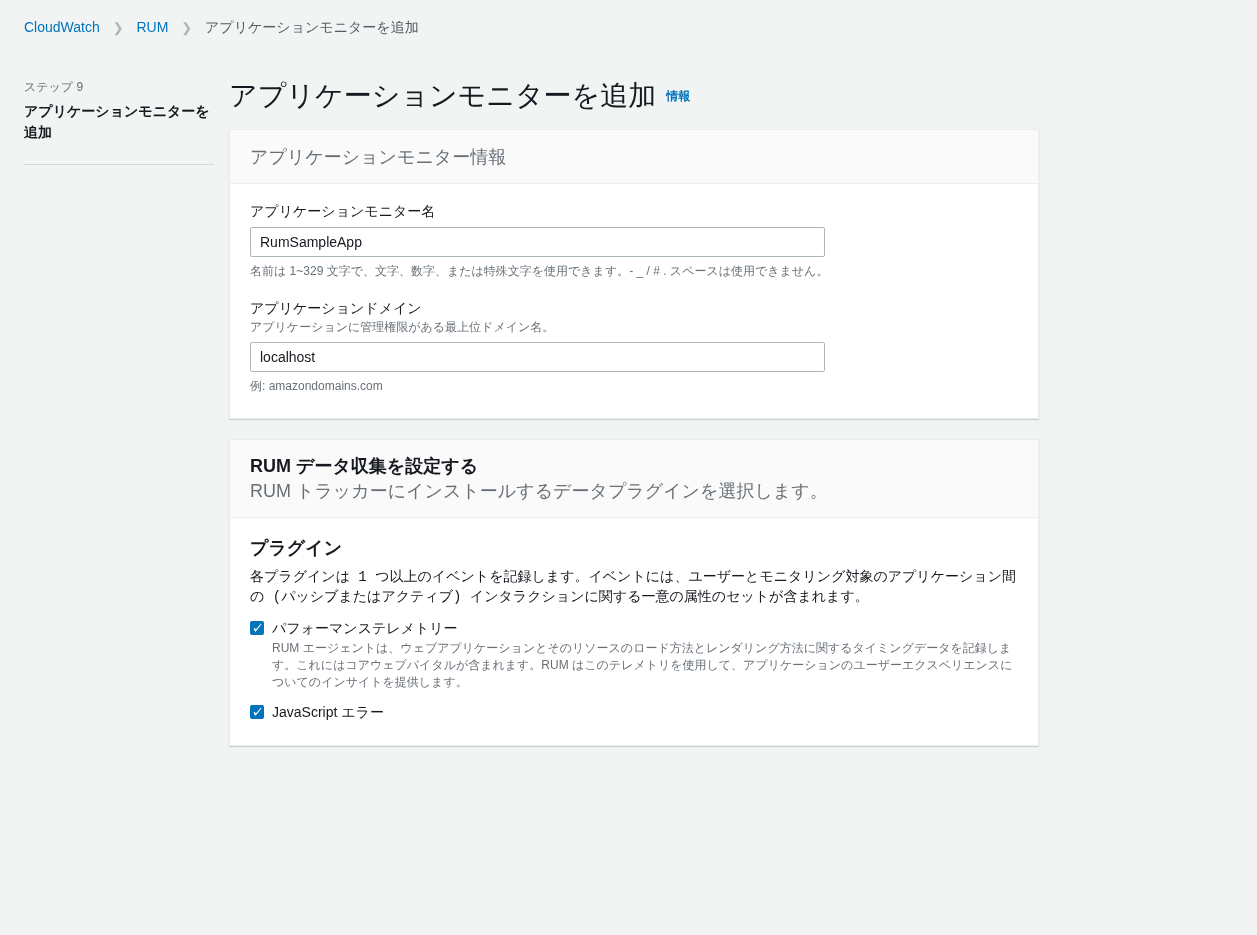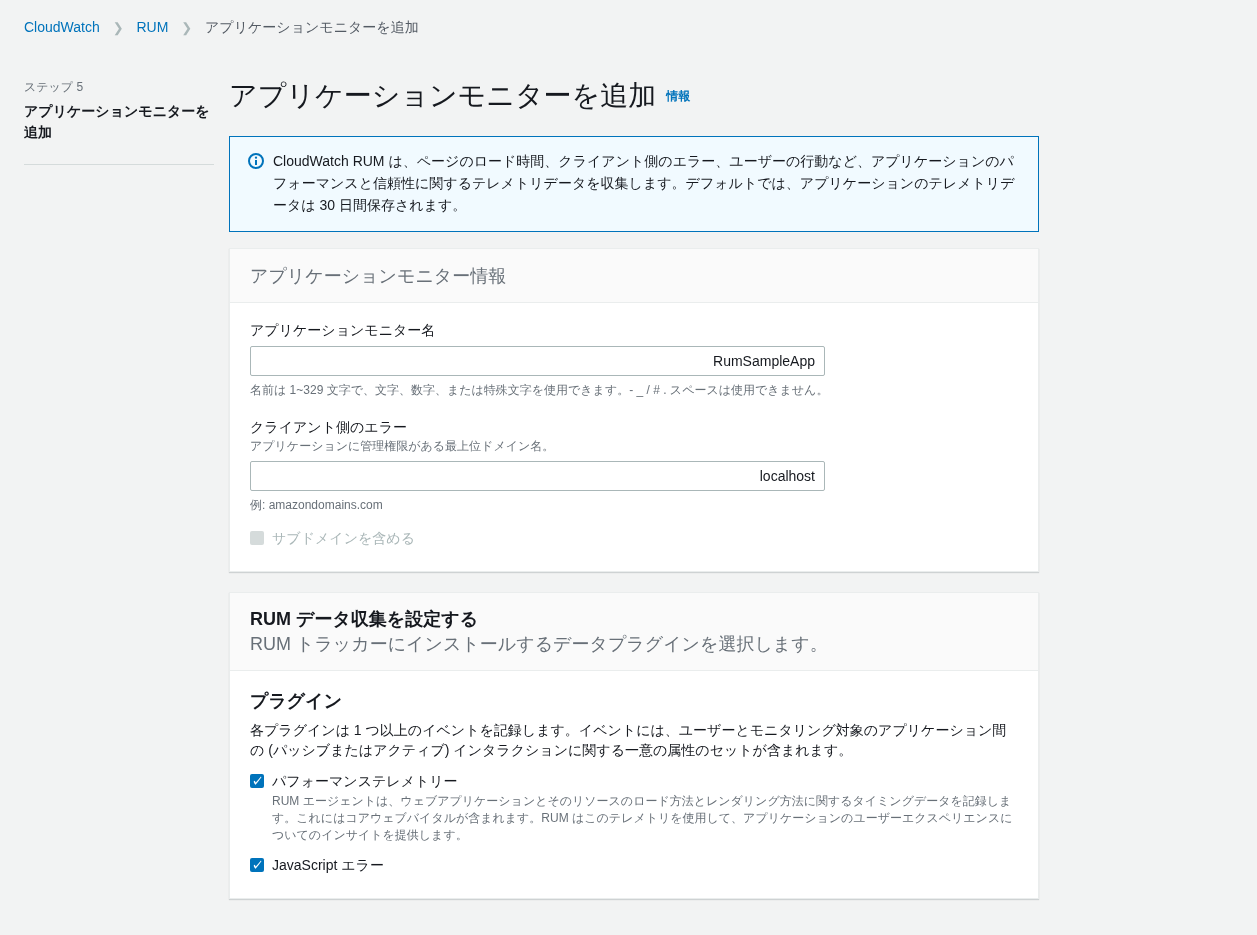--- a/index.html
+++ b/index.html
@@ -71,100 +71,87 @@
     margin-top: 7px;
     width: 575px;
     height: 30px;
     border: 1px solid #aab7b8;
     border-radius: 2px;
     background: #fff;
     padding: 0 9px;
     font-size: 14px;
     color: #16191f;
     font-family: "Liberation Sans", sans-serif;
-    text-align: right;
   }
   .field-hint { font-size: 12px; color: #687078; margin-top: 6px; line-height: 16px; }
   .field + .field { margin-top: 20px; }
 
   
   .checkbox-row { display: flex; align-items: center; margin-top: 14px; cursor: pointer; }
   .checkbox {
     width: 14px; height: 14px; flex-shrink: 0;
     border-radius: 2px;
     display: inline-flex; align-items: center; justify-content: center;
   }
   .checkbox.checked { background: #0073bb; color: #fff; font-size: 11px; line-height: 14px; font-weight: 700; }
   .checkbox.disabled-box { background: #d5dbdb; }
   .checkbox-label { font-size: 14px; margin-left: 8px; color: #16191f; line-height: 18px; }
   .checkbox-label.disabled { color: #aab7b8; }
   .subdomain-row { margin-top: 16px; cursor: default; }
 
   
   .plugins-title { font-size: 18px; font-weight: 700; line-height: 24px; color: #16191f; }
-  .plugins-desc { font-size: 14px; line-height: 20px; color: #16191f; margin-top: 7px; }
+  .plugins-desc { font-size: 14px; line-height: 20px; color: #16191f; margin-top: 7px; font-family: Liberation Mono, monospace; }
   .plugin-item { margin-top: 0; }
   .plugin-item .checkbox-row { margin-top: 12px; }
   .plugin-desc { font-size: 12px; line-height: 17px; color: #687078; margin: 3px 0 0 22px; }
 </style>
 </head>
 <body>
 
 <nav class="breadcrumb">
   <a>CloudWatch</a>
   <span class="sep">❯</span>
   <a>RUM</a>
   <span class="sep">❯</span>
   <span class="current">アプリケーションモニターを追加</span>
 </nav>
 
 <div class="content">
 
   <aside class="steps">
     <div class="step">
-      <div class="step-num">ステップ 5</div>
+      <div class="step-num">ステップ 9</div>
       <div class="step-title active">アプリケーションモニターを追加</div>
     </div>
     <hr>
   </aside>
 
   <main class="main-col">
 
     <div class="page-header">
       <h1>アプリケーションモニターを追加</h1><a class="info-link">情報</a>
     </div>
 
-    <div class="info-box">
-      <svg class="info-icon" viewBox="0 0 16 16">
-        <circle cx="8" cy="8" r="7" fill="none" stroke="#0073bb" stroke-width="2"></circle>
-        <circle cx="8" cy="4.7" r="1.15" fill="#0073bb"></circle>
-        <rect x="7" y="7" width="2" height="5" fill="#0073bb"></rect>
-      </svg>
-      <div>CloudWatch RUM は、ページのロード時間、クライアント側のエラー、ユーザーの行動など、アプリケーションのパフォーマンスと信頼性に関するテレメトリデータを収集します。デフォルトでは、アプリケーションのテレメトリデータは 30 日間保存されます。</div>
-    </div>
 
     <section class="card">
       <div class="card-header">
         <div class="card-sub">アプリケーションモニター情報</div>
       </div>
       <div class="card-body">
         <div class="field">
           <label class="field-label">アプリケーションモニター名</label>
           <input class="text-input" type="text" value="RumSampleApp" style="">
           <div class="field-hint">名前は 1~329 文字で、文字、数字、または特殊文字を使用できます。- _ / # . スペースは使用できません。</div>
         </div>
         <div class="field">
-          <label class="field-label">クライアント側のエラー</label>
+          <label class="field-label">アプリケーションドメイン</label>
           <div class="field-desc">アプリケーションに管理権限がある最上位ドメイン名。</div>
           <input class="text-input" type="text" value="localhost" style="">
           <div class="field-hint">例: amazondomains.com</div>
-        </div>
-        <div class="checkbox-row subdomain-row">
-          <span class="checkbox disabled-box"></span>
-          <span class="checkbox-label disabled">サブドメインを含める</span>
         </div>
       </div>
     </section>
 
     <section class="card">
       <div class="card-header">
         <h2>RUM データ収集を設定する</h2>
         <div class="card-sub">RUM トラッカーにインストールするデータプラグインを選択します。</div>
       </div>
       <div class="card-body">

